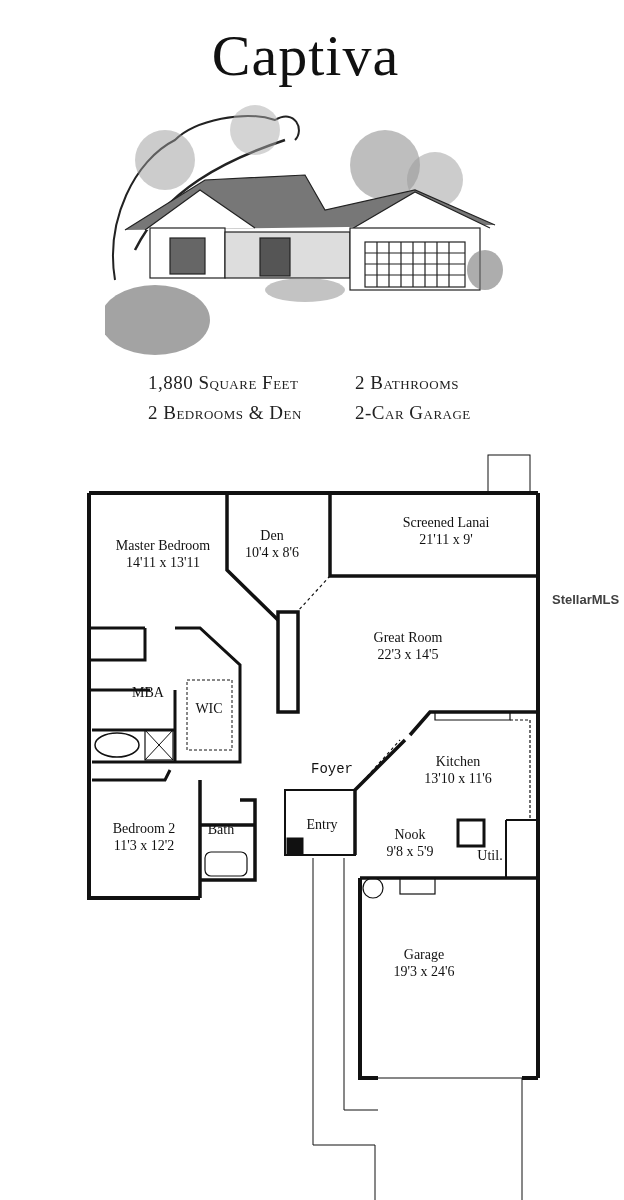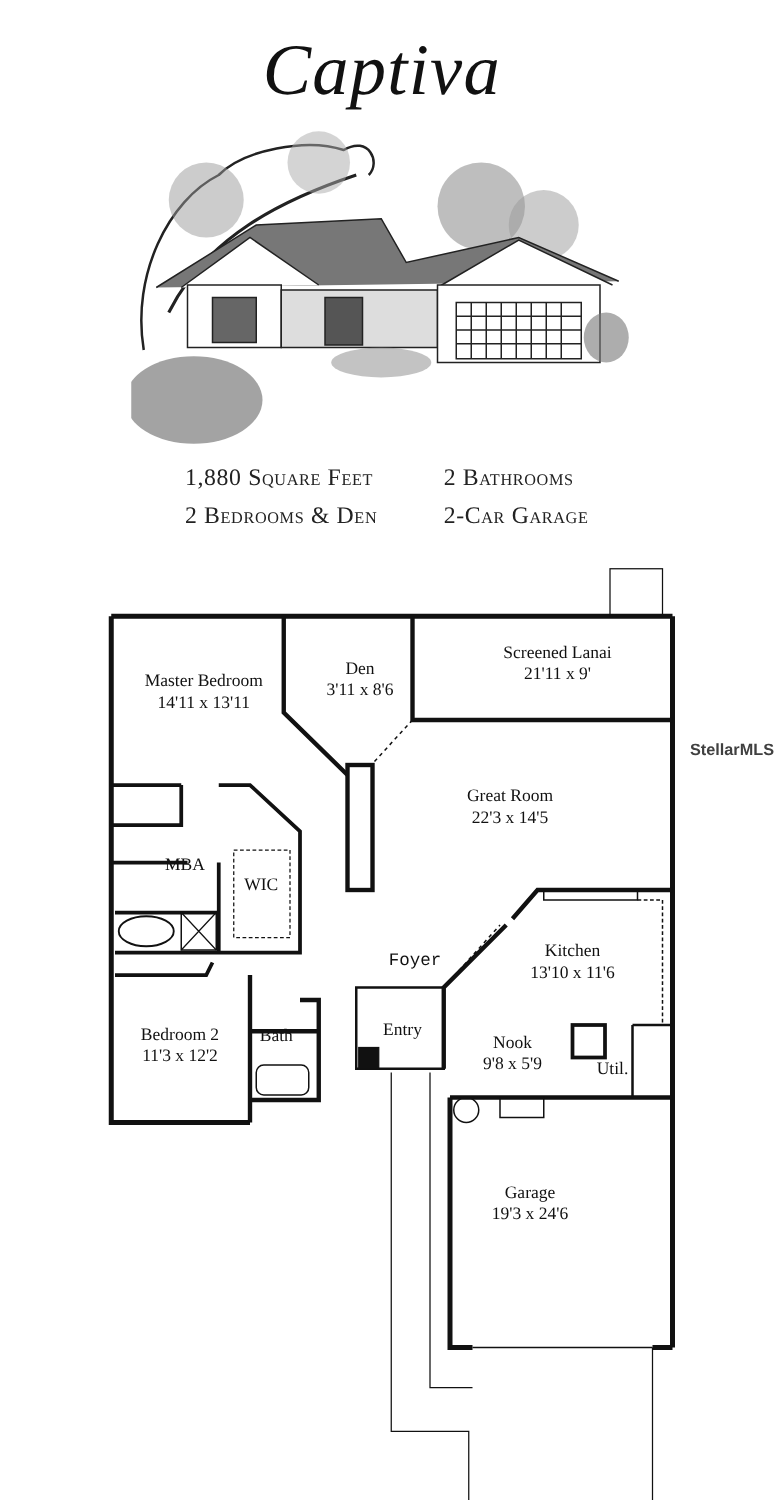--- a/index.html
+++ b/index.html
@@ -1,17 +1,17 @@
 <!DOCTYPE html>
 <html><head>
 <meta charset="utf-8">
 <style>
   html,body{margin:0;padding:0;background:#fff;}
   body{width:624px;height:1200px;position:relative;overflow:hidden;font-family:"Liberation Serif","DejaVu Serif",serif;color:#111;}
-  .title{position:absolute;left:0;top:22px;width:611px;text-align:center;font-style:italic;font-size:58px;letter-spacing:1px;}
+  .title{position:absolute;left:0;top:22px;width:611px;text-align:center;font-size:58px;letter-spacing:1px;}
   .sketch{position:absolute;left:105px;top:100px;}
   .specs{position:absolute;left:148px;top:368px;font-size:19px;font-variant:small-caps;letter-spacing:0.5px;line-height:30px;color:#222;}
   .specs .col{position:absolute;white-space:nowrap;}
   .plan{position:absolute;left:0;top:0;}
   .lbl{position:absolute;text-align:center;font-size:14px;line-height:17px;white-space:nowrap;transform:translateX(-50%);}
   .wm{position:absolute;left:552px;top:592px;font-family:"Liberation Sans",sans-serif;font-weight:bold;font-size:13px;color:#404040;}
 </style>
 </head>
 <body>
 
@@ -91,23 +91,23 @@
 
     <path d="M313 858 V1145 H375 V1200 M344 858 V1110 H378 M522 1078 V1200" stroke-width="1"></path>
   </g>
 </svg>
 
 <div>
   <div class="lbl" style="left:163px;top:537px;">
       <div>Master Bedroom</div>
       <div>14'11 x 13'11</div>
     </div>
-  <div class="lbl" style="left:272px;top:527px;margin-left:16px;">
+  <div class="lbl" style="left:272px;top:527px;">
       <div>Den</div>
-      <div>3'11 x 8'6</div>
+      <div>10'4 x 8'6</div>
     </div>
   <div class="lbl" style="left:446px;top:514px;">
       <div>Screened Lanai</div>
       <div>21'11 x 9'</div>
     </div>
   <div class="lbl" style="left:408px;top:629px;">
       <div>Great Room</div>
       <div>22'3 x 14'5</div>
     </div>
   <div class="lbl" style="left:148px;top:684px;">MBA</div>

